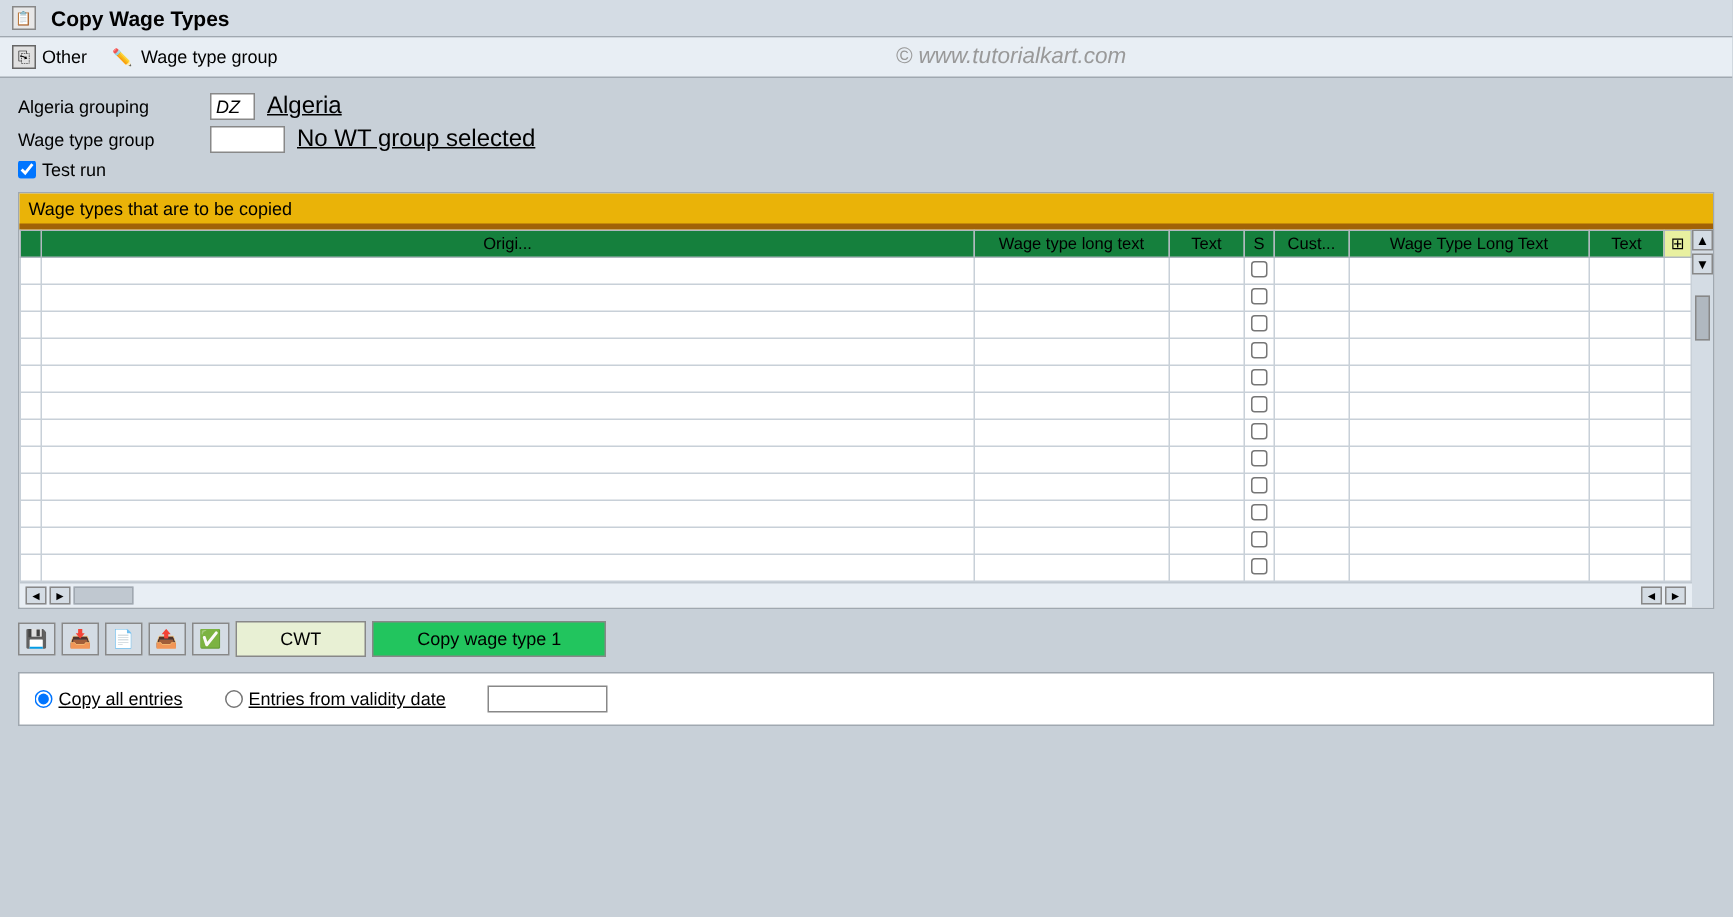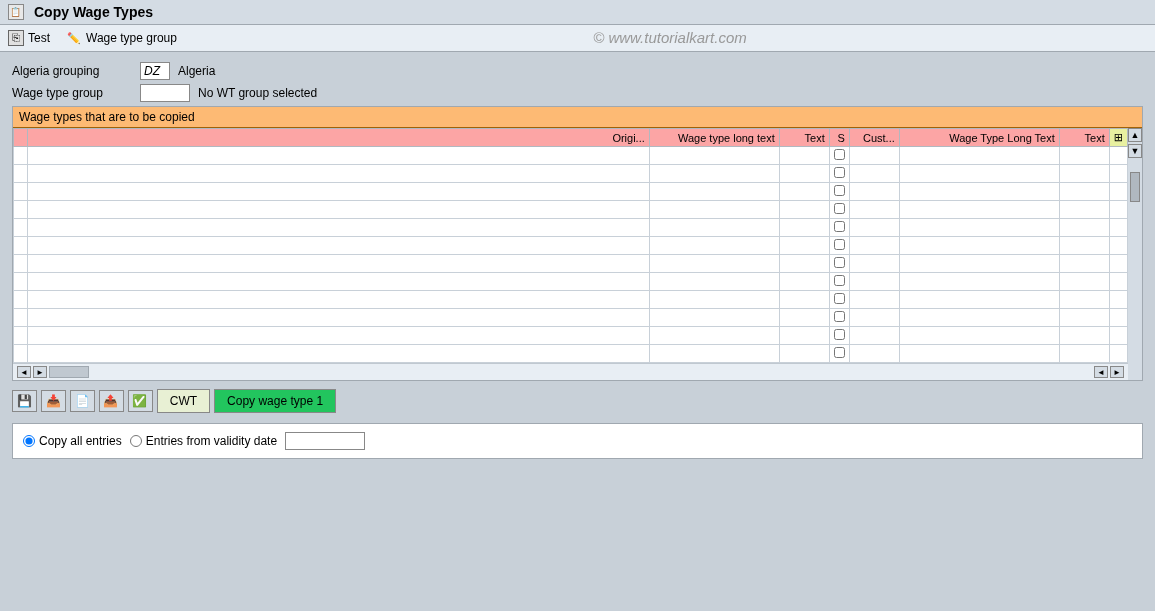--- a/index.html
+++ b/index.html
@@ -73,51 +73,52 @@
       min-width: 30px;
     }
     .form-input-small {
       width: 30px;
       font-style: italic;
     }
     .form-input-medium {
       width: 80px;
     }
     .form-value {
-      font-size: 12px;
+      font-size: 16px;
       color: #000;
+      text-decoration: underline;
     }
     .checkbox-row {
       display: flex;
       align-items: center;
       gap: 4px;
       margin-bottom: 8px;
     }
     .table-container {
       background: #fff;
       border: 1px solid #a0a8b0;
       margin-bottom: 8px;
     }
     .table-header-row {
-      background: #fdba74;
+      background: #eab308;
       padding: 3px 6px;
       font-size: 12px;
       font-weight: normal;
-      border-bottom: 1px solid #a16207;
+      border-bottom: 4px solid #a16207;
     }
     .data-table {
       width: 100%;
       border-collapse: collapse;
       font-size: 11px;
     }
     .data-table th {
-      background: #fca5a5;
+      background: #15803d;
       border: 1px solid #b0b8c0;
       padding: 2px 4px;
-      text-align: right;
+      text-align: center;
       font-weight: normal;
       font-size: 11px;
     }
     .data-table td {
       border: 1px solid #c8d0d8;
       padding: 1px 4px;
       height: 18px;
       font-size: 11px;
     }
     .data-table td.checkbox-cell {
@@ -149,42 +150,43 @@
       font-size: 11px;
       display: flex;
       align-items: center;
       justify-content: center;
       min-width: 22px;
       height: 22px;
     }
     .tool-btn-text {
       background: #e8f0d4;
       border: 1px solid #888;
-      padding: 3px 12px;
+      padding: 3px 29px;
       cursor: pointer;
       font-size: 12px;
       height: 24px;
       display: flex;
       align-items: center;
     }
     .delimitation-box {
       background: #fff;
       border: 1px solid #a0a8b0;
       padding: 8px 10px;
     }
     .delim-title {
       font-size: 12px;
       font-weight: normal;
       margin-bottom: 6px;
       color: #000;
     }
     .delim-row {
       display: flex;
       align-items: center;
-      gap: 8px;
+      gap: 28px;
+      text-decoration: underline;
     }
     .radio-group {
       display: flex;
       align-items: center;
       gap: 4px;
     }
     .table-nav-row {
       display: flex;
       align-items: center;
       gap: 2px;
@@ -248,21 +250,21 @@
 <div class="title-bar">
   <h1>
     <span style="display:inline-flex;width:16px;height:16px;border:1px solid #888;background:#e8e8e8;align-items:center;justify-content:center;font-size:9px;margin-right:4px;">📋</span>
     <span>Copy Wage Types</span>
   </h1>
 </div>
 
 <div class="toolbar">
   <div class="toolbar-item">
     <span style="display:inline-flex;width:16px;height:16px;border:1px solid #666;background:#e0e0e0;align-items:center;justify-content:center;font-size:10px;">⎘</span>
-    <span>Test</span>
+    <span>Other</span>
   </div>
   <div class="toolbar-item">
     <span style="display:inline-flex;width:16px;height:16px;align-items:center;justify-content:center;font-size:11px;color:#aa6600;">✏️</span>
     <span>Wage type group</span>
   </div>
   <div class="toolbar-watermark">
     <span style="color:#999;font-style:italic;font-size:15px;">© www.tutorialkart.com</span>
   </div>
 </div>
 
@@ -273,20 +275,24 @@
     <input class="form-input form-input-small" type="text" value="DZ" style="width: 28px;">
     <span class="form-value">Algeria</span>
   </div>
 
   <div class="form-row">
     <span class="form-label">Wage type group</span>
     <input class="form-input form-input-medium" type="text" value="" style="width: 50px;">
     <span class="form-value">No WT group selected</span>
   </div>
 
+  <div class="checkbox-row">
+    <input type="checkbox" checked="" style="">
+    <span>Test run</span>
+  </div>
 
   <div class="table-container">
     <div class="table-header-row">Wage types that are to be copied</div>
 
     <div class="table-wrapper">
       <div style="flex:1;overflow:hidden;">
 
         <table class="data-table">
           <thead>
             <tr>

